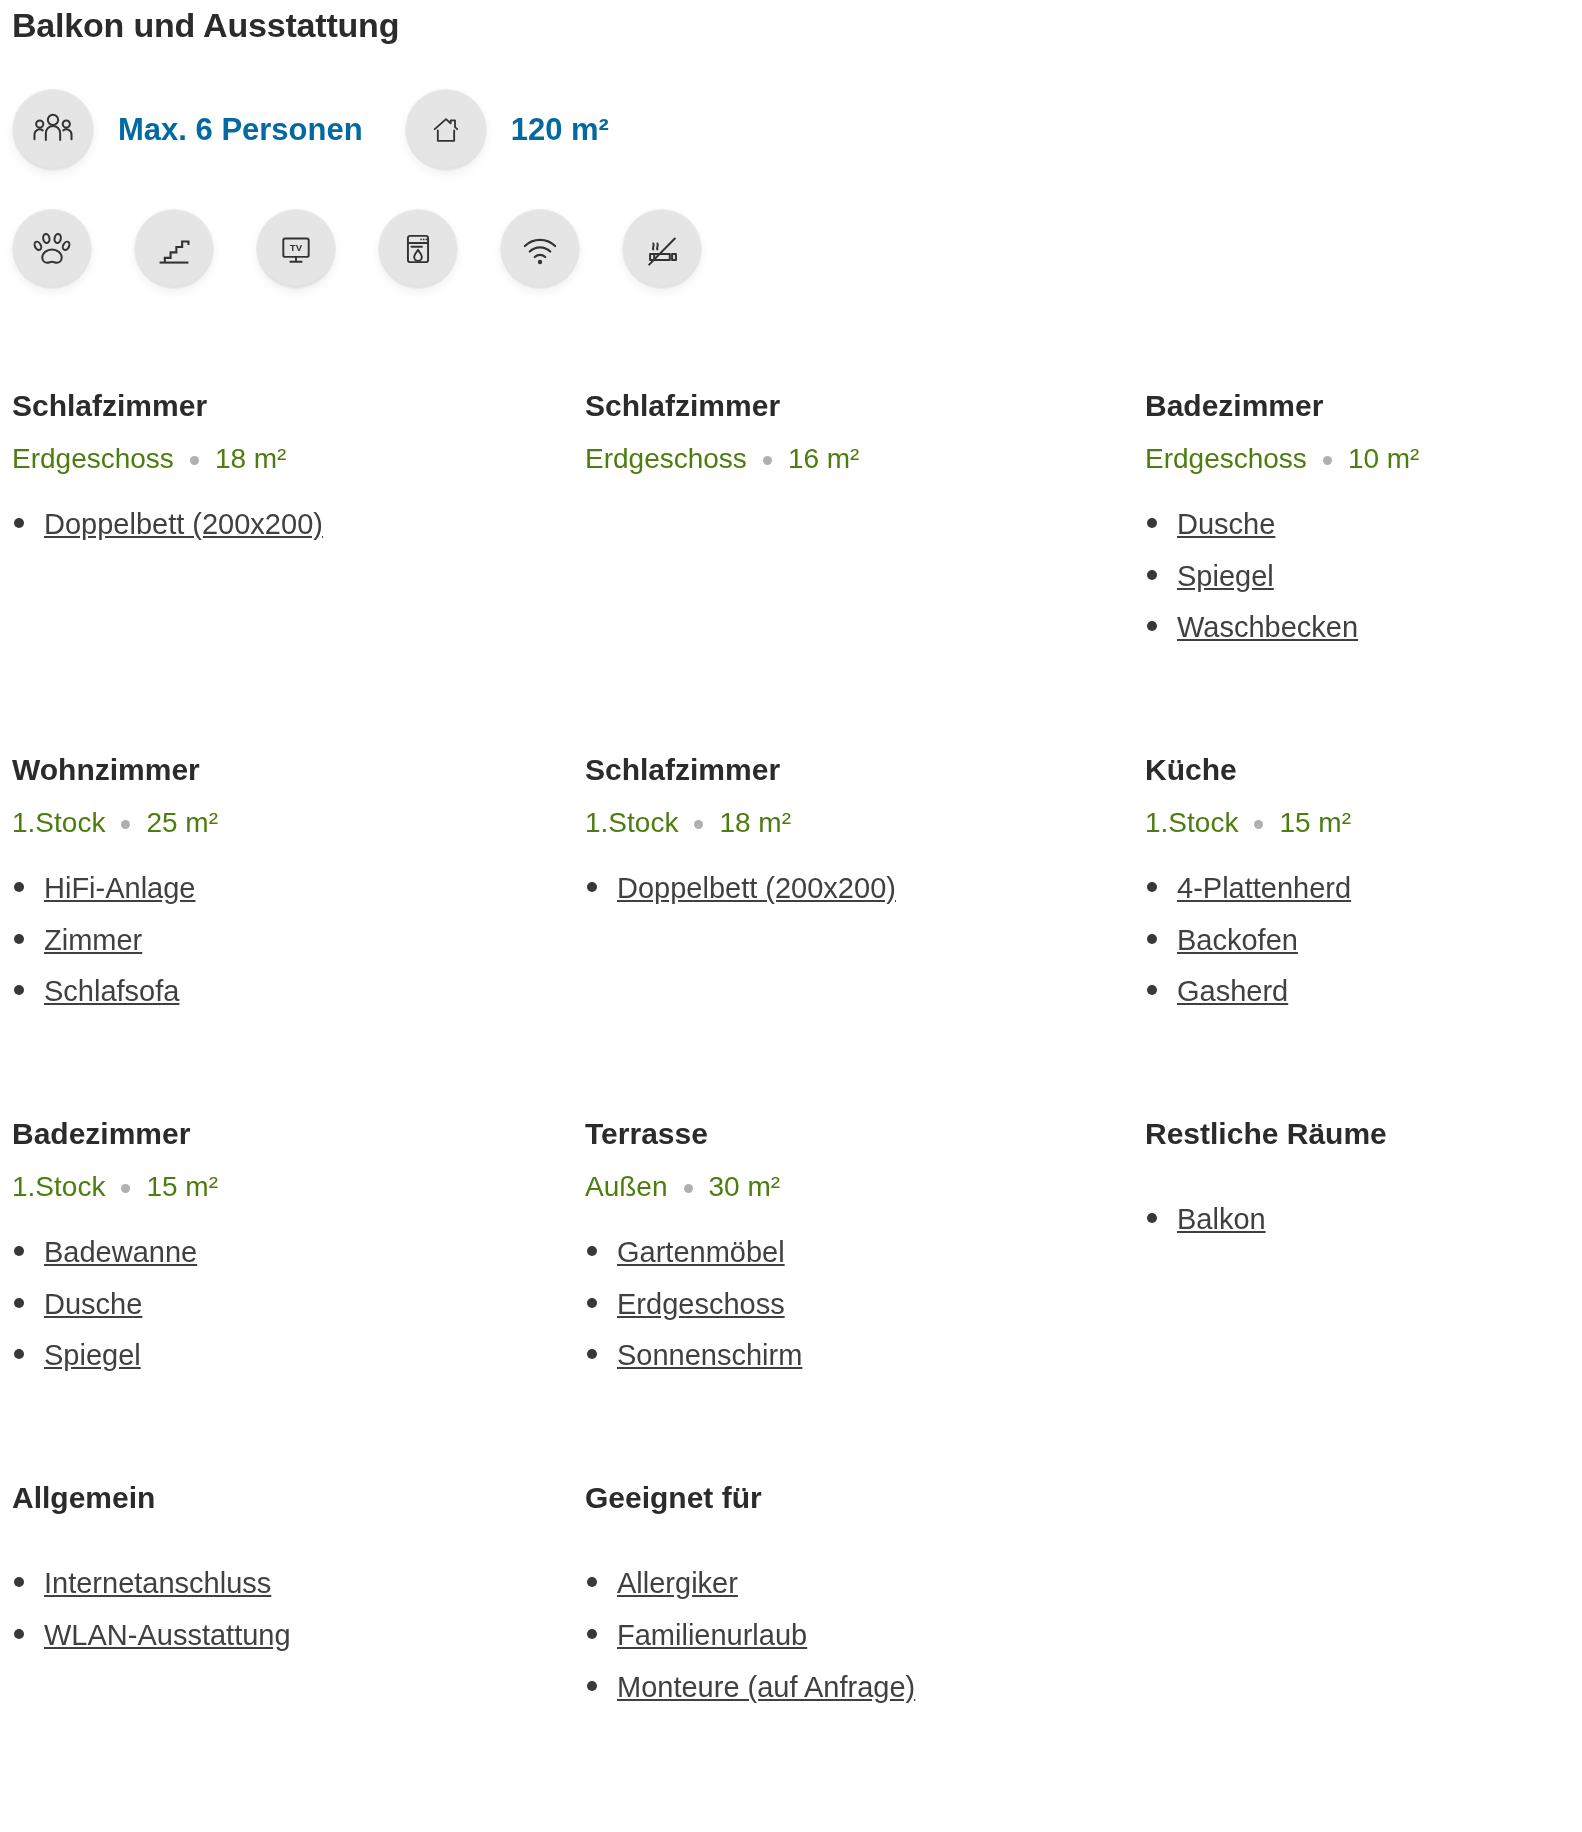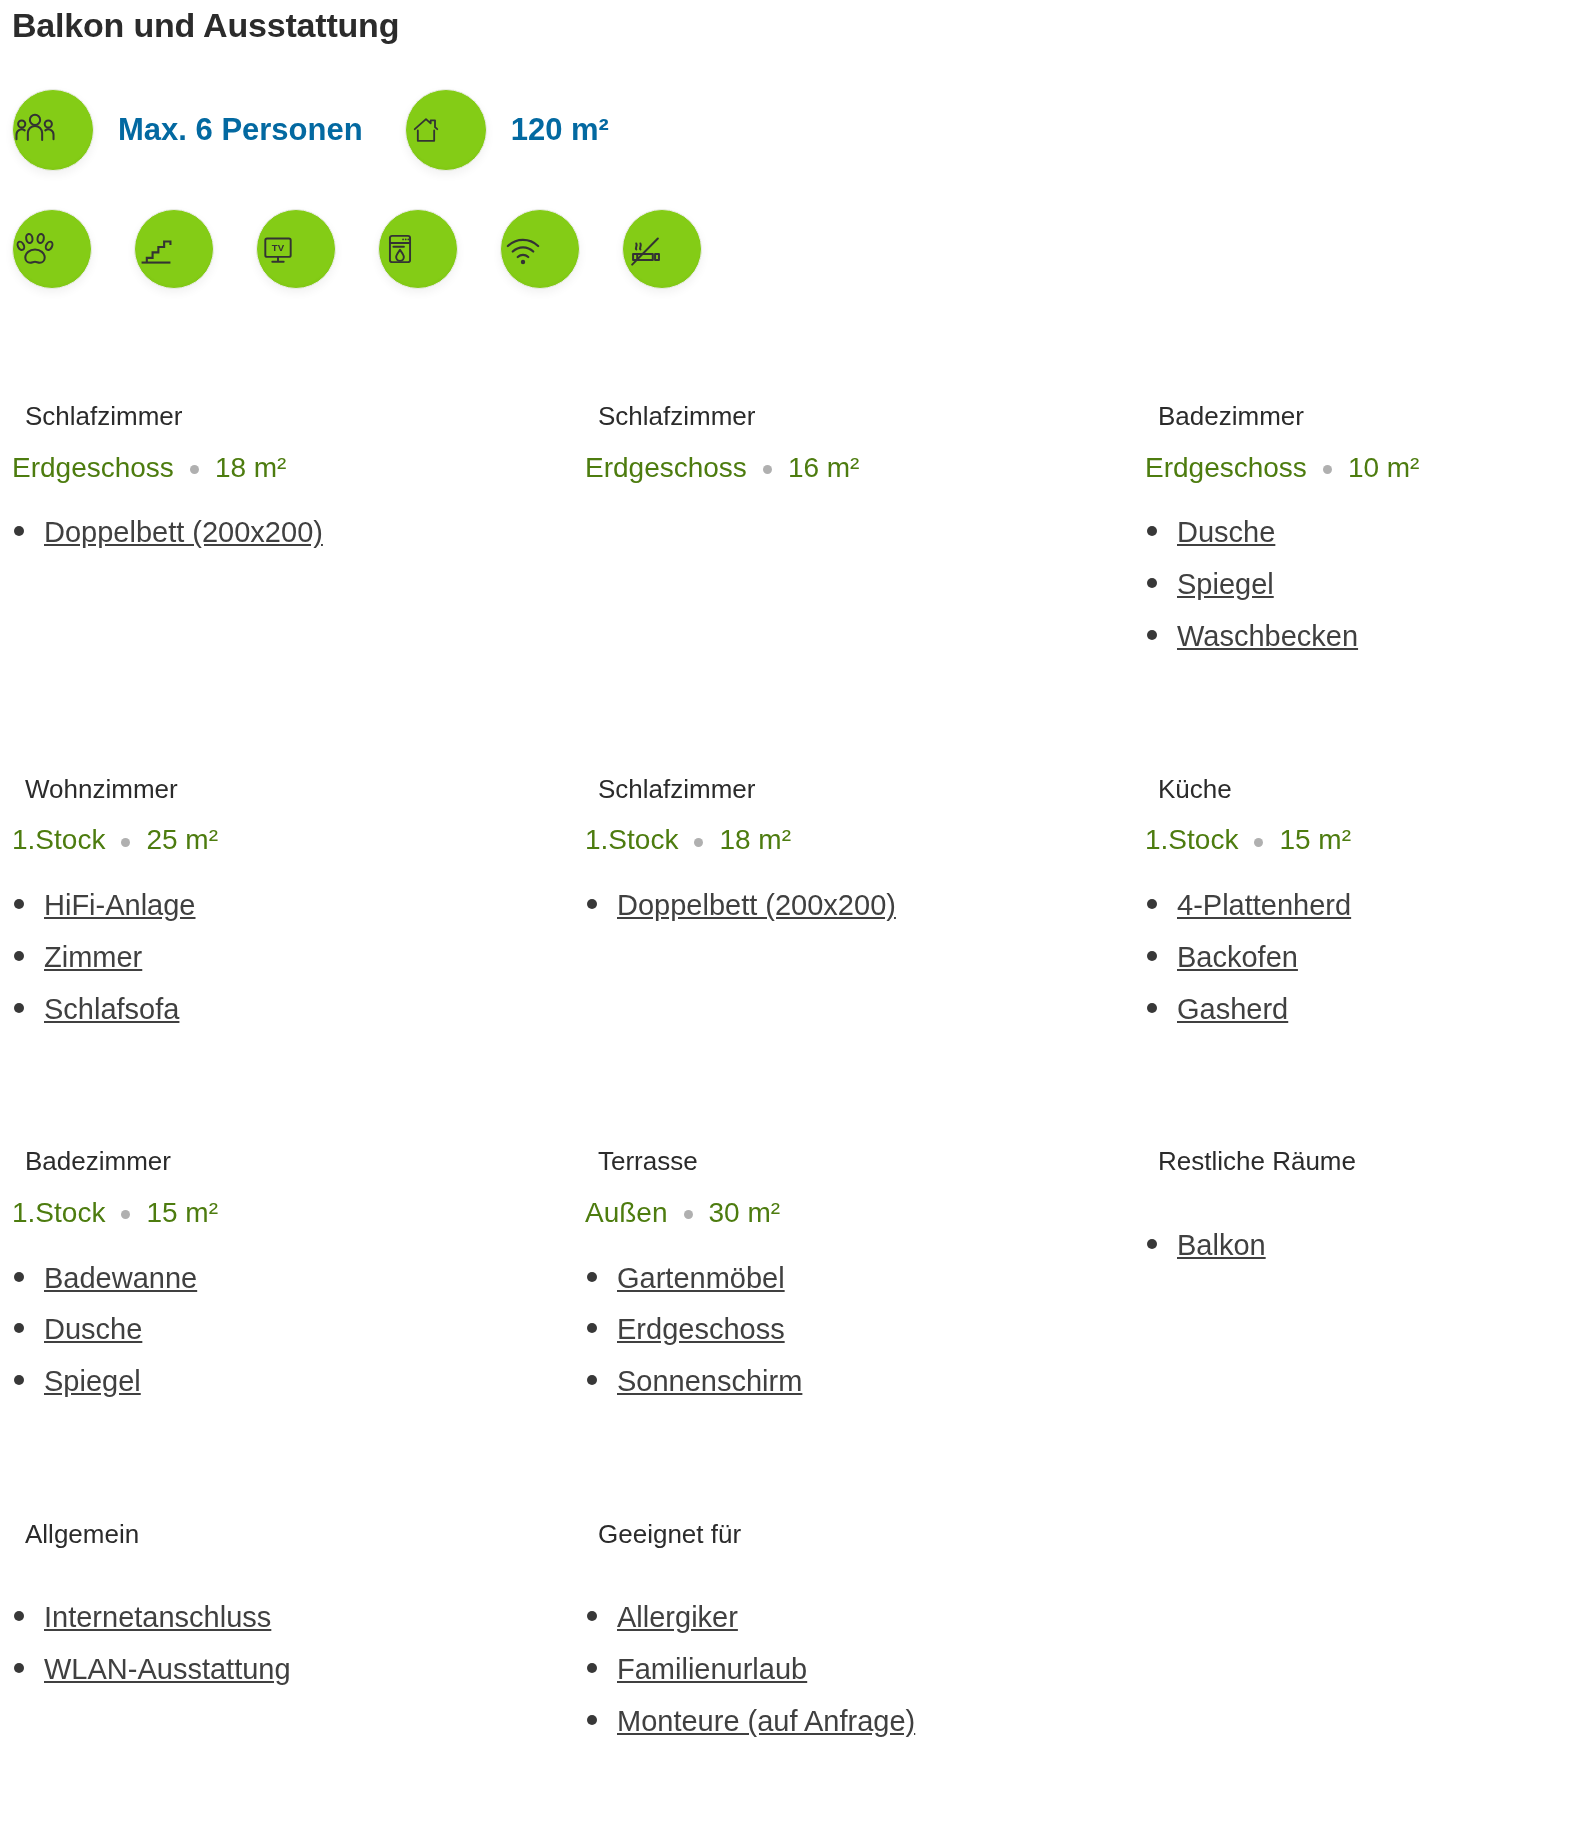--- a/index.html
+++ b/index.html
@@ -9,38 +9,38 @@
     color:#3d3d3d;
   }
   .wrap{padding:6px 12px 0 12px;}
 
   h1.page-title{
     margin:0;font-size:34px;font-weight:700;color:#2b2b2b;line-height:1.15;
     letter-spacing:-.2px;
   }
 
   .badge{
-    width:78px;height:78px;border-radius:50%;background:#84cc16;flex:none;
+    width:78px;height:78px;border-radius:50%;background:#e5e5e5;flex:none;
     border:1px solid #ececec;
     box-shadow:0 4px 10px rgba(0,0,0,.055), inset 0 -2px 3px rgba(0,0,0,.02);
-    display:flex;align-items:center;
+    display:flex;align-items:center;justify-content:center;
   }
   .badge.lg{width:80px;height:80px;}
 
   .info-row{display:flex;align-items:center;margin-top:44px;}
   .info-label{font-size:31px;font-weight:700;color:#0369a1;margin-left:24px;white-space:nowrap;}
   .info-row .badge.area-b{margin-left:42px;}
 
   .amenity-row{display:flex;margin-top:38px;gap:42px;}
 
   .grid{
     display:grid;grid-template-columns:573px 560px 1fr;
     margin-top:100px;row-gap:110px;align-items:start;
   }
-  .sec h3{margin:13px;font-size:26px;font-weight:400;color:#2b2b2b;line-height:1.1;}
+  .sec h3{margin:0;font-size:30px;font-weight:700;color:#2b2b2b;line-height:1.1;}
   .meta{
     margin-top:22px;font-size:28px;color:#4d7c0f;
     display:flex;align-items:center;line-height:1.1;white-space:nowrap;
   }
   .meta .dot{width:9px;height:9px;border-radius:50%;background:#b0b0b0;margin:3px 16px 0 16px;flex:none;}
   ul.items{list-style:none;margin:34px 0 0 0;padding:0;font-size:29px;color:#404040;text-decoration:underline;}
   ul.items.no-meta{margin-top:54px;}
   ul.items li{position:relative;padding-left:32px;margin-bottom:21px;line-height:1.06;white-space:nowrap;}
   ul.items li:last-child{margin-bottom:0;}
   ul.items li::before{

